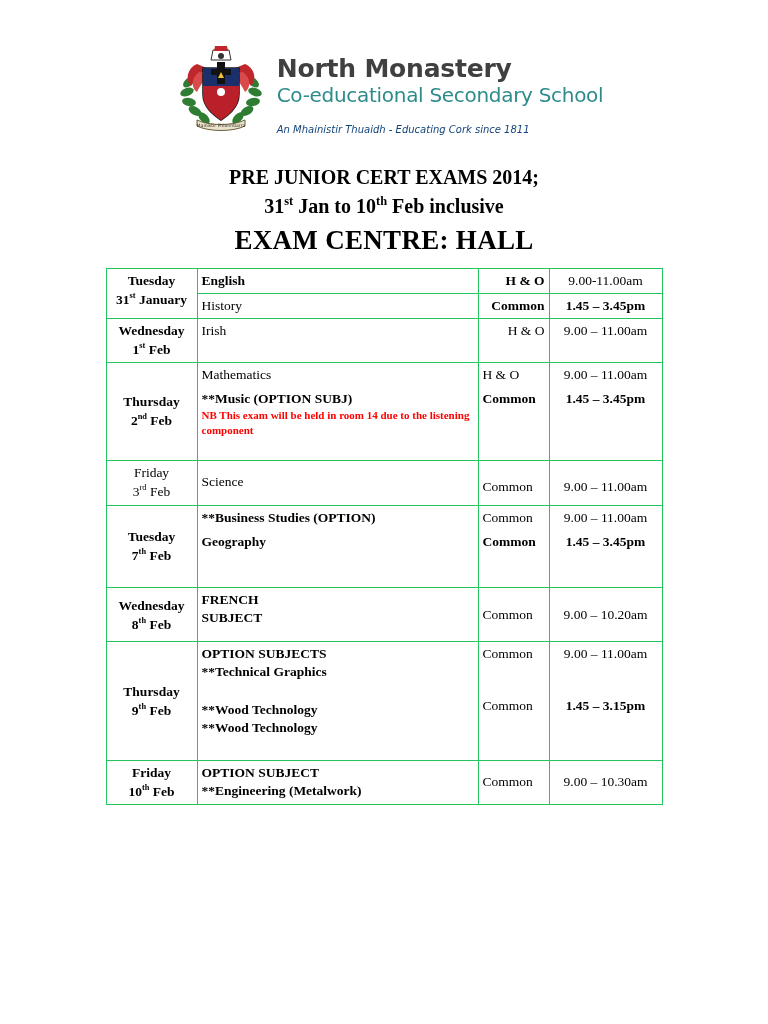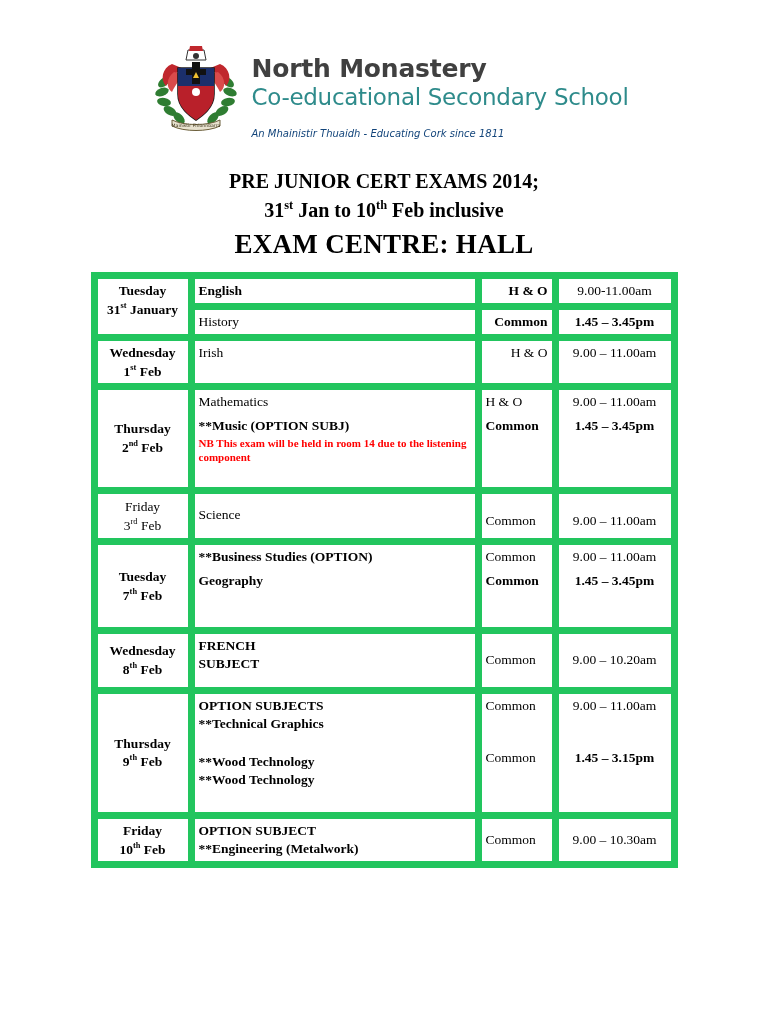--- a/index.html
+++ b/index.html
@@ -39,21 +39,21 @@
   .school-name {
     font-family: "DejaVu Sans", sans-serif;
     font-weight: bold;
     font-size: 25px;
     color: #404040;
     line-height: 1.05;
     letter-spacing: -0.2px;
   }
   .school-sub {
     font-family: "DejaVu Sans", sans-serif;
-    font-size: 23px;
+    font-size: 20px;
     color: #2e8b8b;
     line-height: 1.15;
     margin-top: 2px;
     letter-spacing: -0.3px;
   }
   .school-motto {
     font-family: "DejaVu Sans", sans-serif;
     font-size: 10px;
     font-style: italic;
     color: #12447a;
@@ -80,21 +80,21 @@
   sup { font-size: 0.62em; vertical-align: super; text-align: center; }
 
   
   table.exam-table {
     border-collapse: collapse;
     margin: 12px auto 0 auto;
     width: 520px;
     table-layout: fixed;
   }
   table.exam-table td {
-    border: 7px solid #22c55e;
+    border: 1px solid #22c55e;
     vertical-align: top;
     padding: 3px 4px;
     font-size: 13.5px;
     line-height: 1.33;
     margin-left: 43px;
   }
   .col-day    { width: 82px; text-align: center; font-weight: bold; }
   .col-subj   { width: 272px; }
   .col-level  { width: 62px; }
   .col-time   { width: 104px; text-align: center; }

